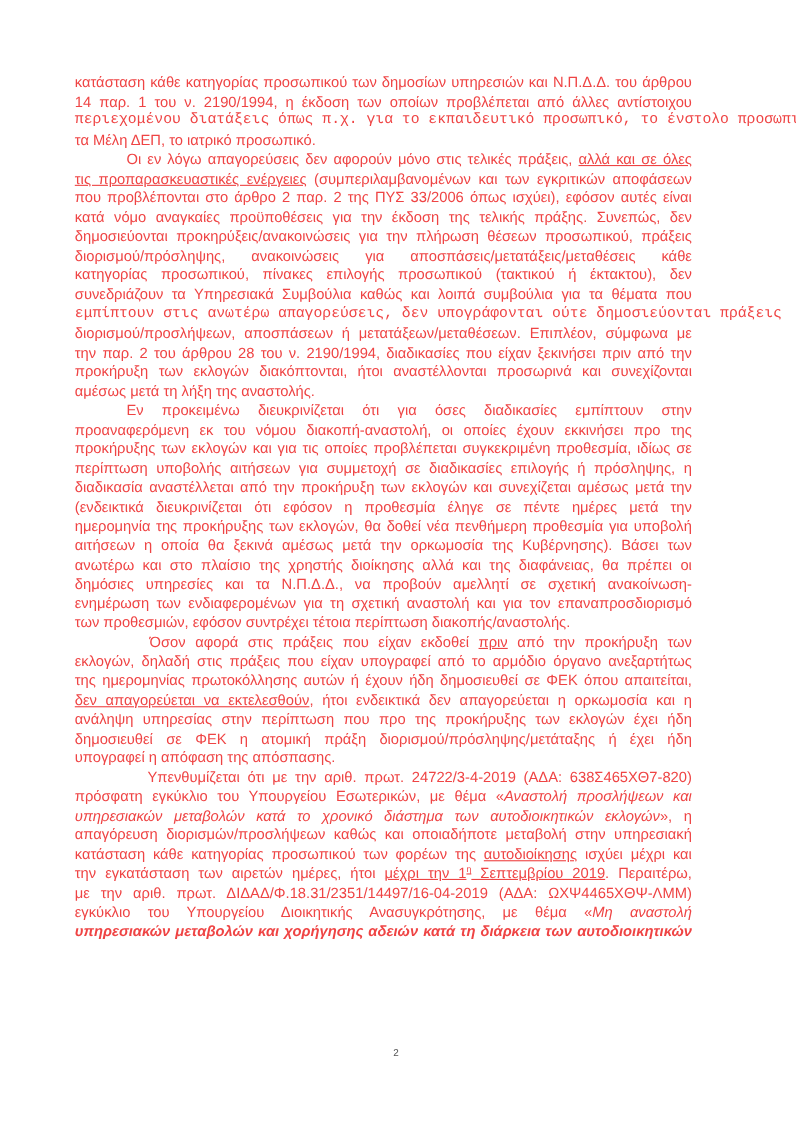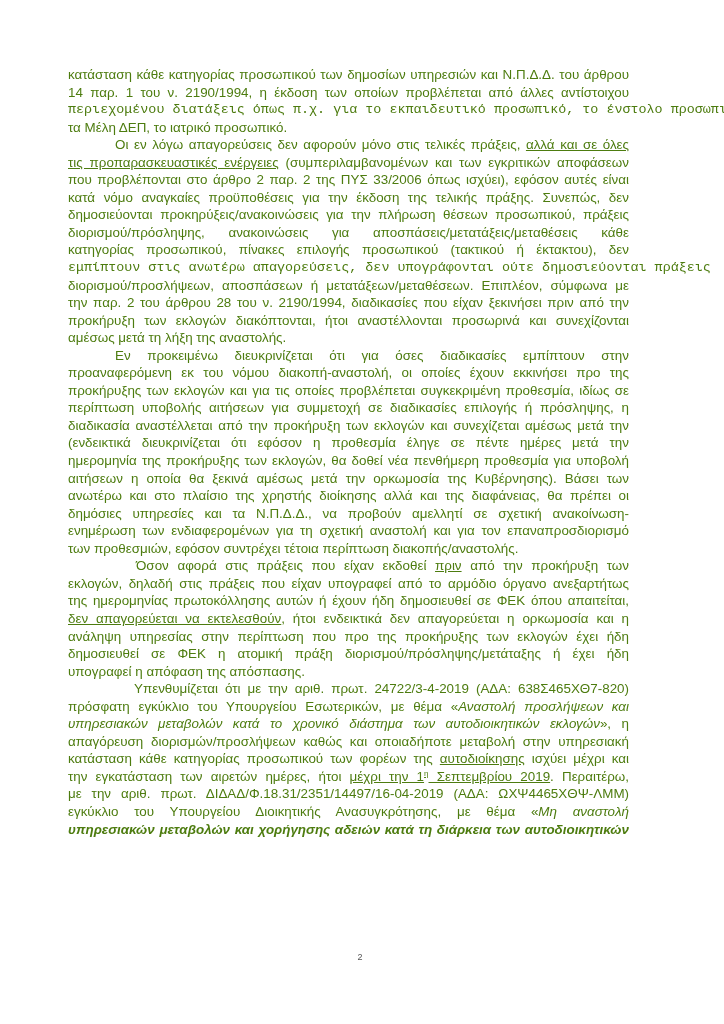--- a/index.html
+++ b/index.html
@@ -3,21 +3,21 @@
 <meta charset="utf-8">
 <style>
   html, body { margin: 0; padding: 0; background: #ffffff; }
   body { width: 724px; height: 1024px; position: relative; overflow: hidden; }
   .page {
     position: absolute; left: 0; top: 0; width: 724px; height: 1024px; background: #ffffff;
   }
   .text-body {
     position: absolute; left: 68px; top: 66px; width: 561px;
     font-family: "Liberation Sans", sans-serif;
-    font-size: 13.4px; color: #4d7c0f;
+    font-size: 13.4px; color: #ef4444;
   }
   .line {
     height: 17.55px; line-height: 17.55px;
     white-space: nowrap; text-align: justify; text-align-last: justify;
     overflow: visible;
   }
   .line.last { text-align-last: left; }
   .u { text-decoration: underline; }
   .i { font-style: italic; }
   sup { font-size: 8px; line-height: 0; vertical-align: 5px; }
@@ -35,20 +35,21 @@
       <div class="line" style="white-space: nowrap;"><span>14 παρ. 1 του ν. 2190/1994, η έκδοση των οποίων προβλέπεται από άλλες αντίστοιχου</span></div>
       <div class="line" style="white-space: nowrap; font-family: Liberation Mono, monospace;"><span>περιεχομένου διατάξεις όπως π.χ. για το εκπαιδευτικό προσωπικό, το ένστολο προσωπικό,</span></div>
       <div class="line last" style="white-space: nowrap;"><span>τα Μέλη ΔΕΠ, το ιατρικό προσωπικό.</span></div>
       <div class="line" style="padding-left: 47px; white-space: nowrap; letter-spacing: 0px;"><span>Οι εν λόγω απαγορεύσεις δεν αφορούν μόνο στις τελικές πράξεις, </span><span class="u">αλλά και σε όλες</span></div>
       <div class="line" style="white-space: nowrap;"><span class="u">τις προπαρασκευαστικές ενέργειες</span><span> (συμπεριλαμβανομένων και των εγκριτικών αποφάσεων</span></div>
       <div class="line" style="white-space: nowrap;"><span>που προβλέπονται στο άρθρο 2 παρ. 2 της ΠΥΣ 33/2006 όπως ισχύει), εφόσον αυτές είναι</span></div>
       <div class="line" style="white-space: nowrap;"><span>κατά νόμο αναγκαίες προϋποθέσεις για την έκδοση της τελικής πράξης. Συνεπώς, δεν</span></div>
       <div class="line" style="white-space: nowrap;"><span>δημοσιεύονται προκηρύξεις/ανακοινώσεις για την πλήρωση θέσεων προσωπικού, πράξεις</span></div>
       <div class="line" style="white-space: nowrap;"><span>διορισμού/πρόσληψης, ανακοινώσεις για αποσπάσεις/μετατάξεις/μεταθέσεις κάθε</span></div>
       <div class="line" style="white-space: nowrap;"><span>κατηγορίας προσωπικού, πίνακες επιλογής προσωπικού (τακτικού ή έκτακτου), δεν</span></div>
+      <div class="line" style="white-space: nowrap;"><span>συνεδριάζουν τα Υπηρεσιακά Συμβούλια καθώς και λοιπά συμβούλια για τα θέματα που</span></div>
       <div class="line" style="white-space: nowrap; font-family: Liberation Mono, monospace;"><span>εμπίπτουν στις ανωτέρω απαγορεύσεις, δεν υπογράφονται ούτε δημοσιεύονται πράξεις</span></div>
       <div class="line" style="white-space: nowrap;"><span>διορισμού/προσλήψεων, αποσπάσεων ή μετατάξεων/μεταθέσεων. Επιπλέον, σύμφωνα με</span></div>
       <div class="line" style="white-space: nowrap;"><span>την παρ. 2 του άρθρου 28 του ν. 2190/1994, διαδικασίες που είχαν ξεκινήσει πριν από την</span></div>
       <div class="line" style="white-space: nowrap;"><span>προκήρυξη των εκλογών διακόπτονται, ήτοι αναστέλλονται προσωρινά και συνεχίζονται</span></div>
       <div class="line last" style="white-space: nowrap;"><span>αμέσως μετά τη λήξη της αναστολής.</span></div>
       <div class="line" style="padding-left: 47px; white-space: nowrap;"><span>Εν προκειμένω διευκρινίζεται ότι για όσες διαδικασίες εμπίπτουν στην</span></div>
       <div class="line" style="white-space: nowrap;"><span>προαναφερόμενη εκ του νόμου διακοπή-αναστολή, οι οποίες έχουν εκκινήσει προ της</span></div>
       <div class="line" style="white-space: nowrap;"><span>προκήρυξης των εκλογών και για τις οποίες προβλέπεται συγκεκριμένη προθεσμία, ιδίως σε</span></div>
       <div class="line" style="white-space: nowrap;"><span>περίπτωση υποβολής αιτήσεων για συμμετοχή σε διαδικασίες επιλογής ή πρόσληψης, η</span></div>
       <div class="line" style="white-space: nowrap;"><span>διαδικασία αναστέλλεται από την προκήρυξη των εκλογών και συνεχίζεται αμέσως μετά την</span></div>

